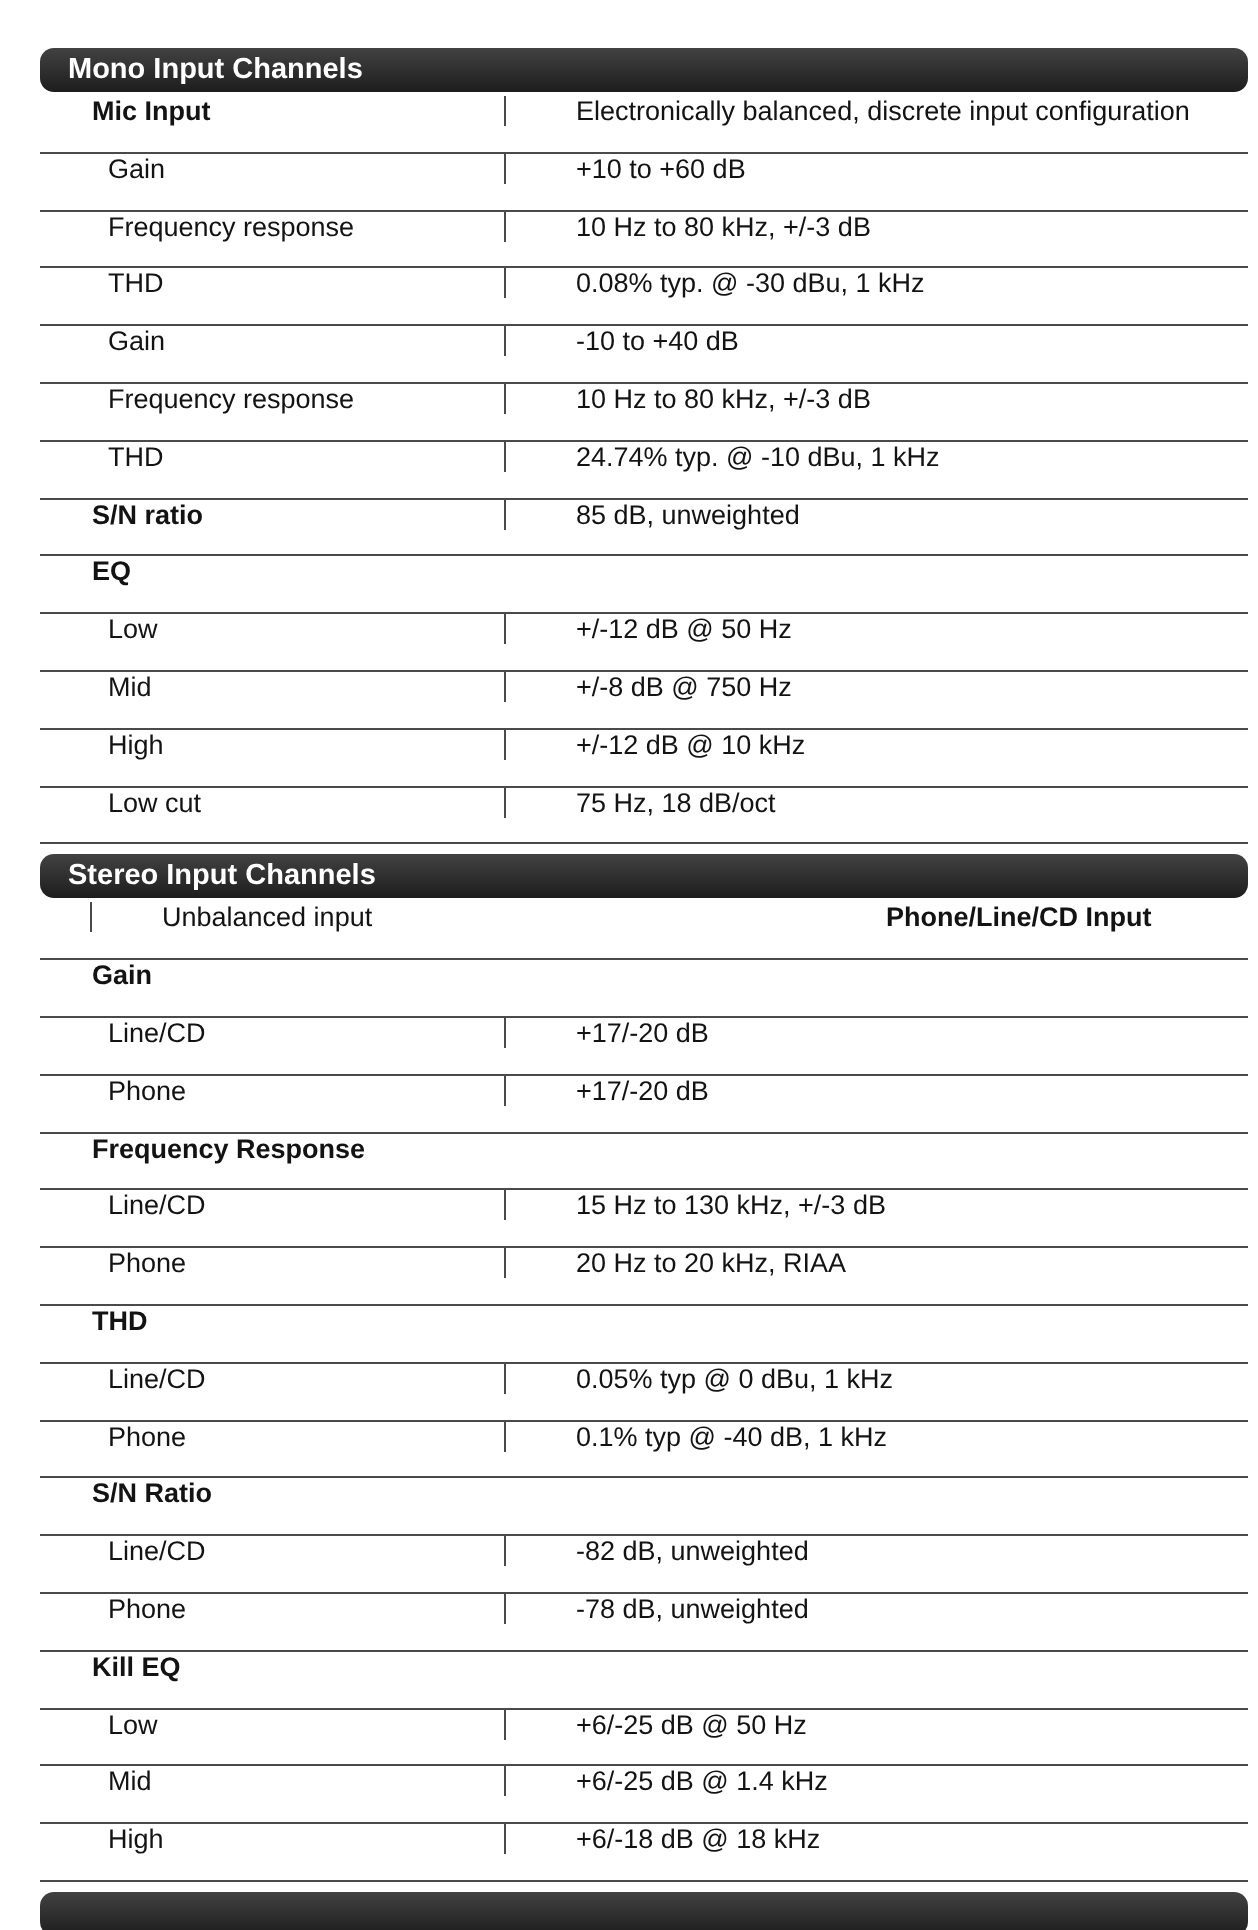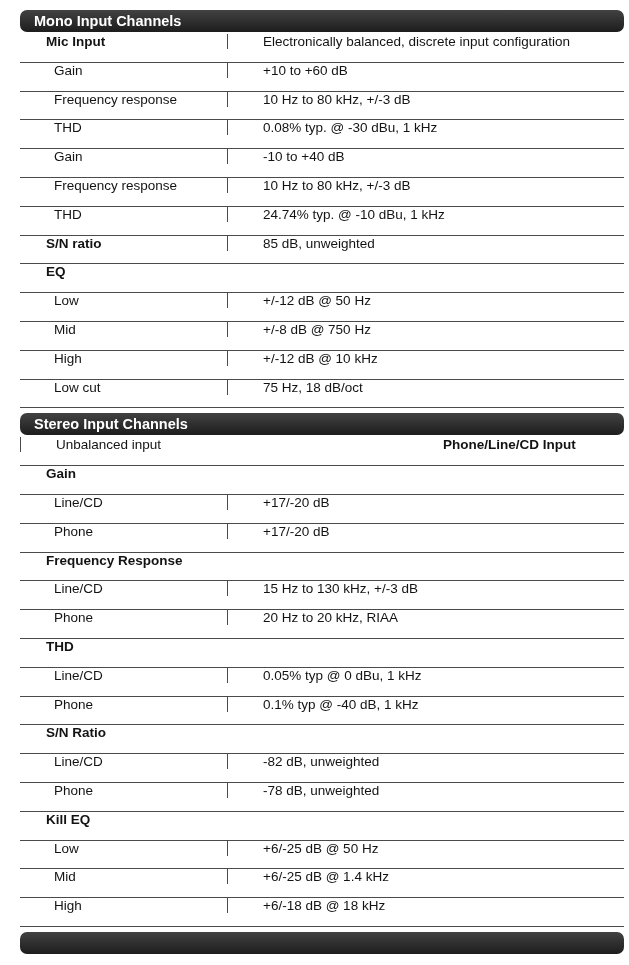--- a/index.html
+++ b/index.html
@@ -11,21 +11,21 @@
     width: 629px;
     height: 965px;
     overflow: hidden;
     font-family: "Liberation Sans", sans-serif;
     color: #131313;
   }
   .page {
     box-sizing: border-box;
     width: 629px;
     height: 965px;
-    padding: 10px 5px 0 20px;
+    padding: 24px 5px 0 20px;
     overflow: hidden;
   }
   .section-bar {
     background: linear-gradient(#424242, #1d1d1d);
     border-radius: 7px;
     color: #ffffff;
     font-weight: bold;
     font-size: 14.5px;
     line-height: 22px;
     height: 22px;
@@ -57,20 +57,21 @@
     flex: 0 0 207px;
     padding-left: 34px;
   }
   .row.bold .cell.label {
     font-weight: bold;
     padding-left: 26px;
   }
   .cell.value {
     flex: 1 1 auto;
     padding-left: 35px;
+    margin-left: 25px;
   }
   .row.has-value .cell.value {
     border-left: 1px solid #4a4a4a;
   }
   .footer-bar {
     margin-top: 5px;
     height: 22px;
     border-radius: 7px;
     background: linear-gradient(#424242, #1d1d1d);
   }

